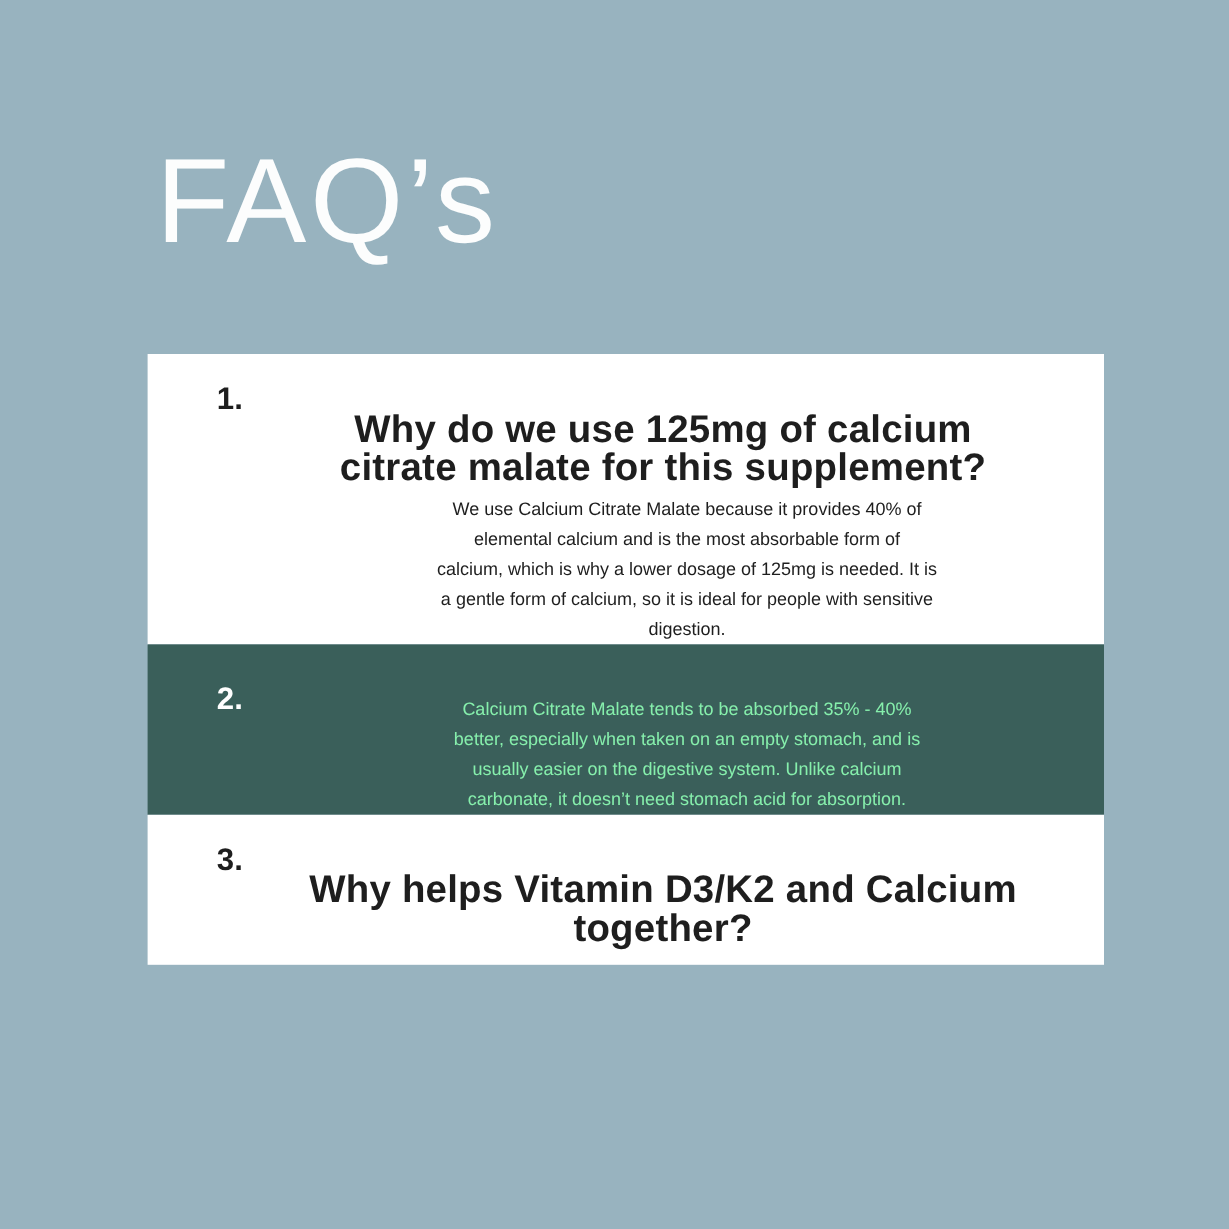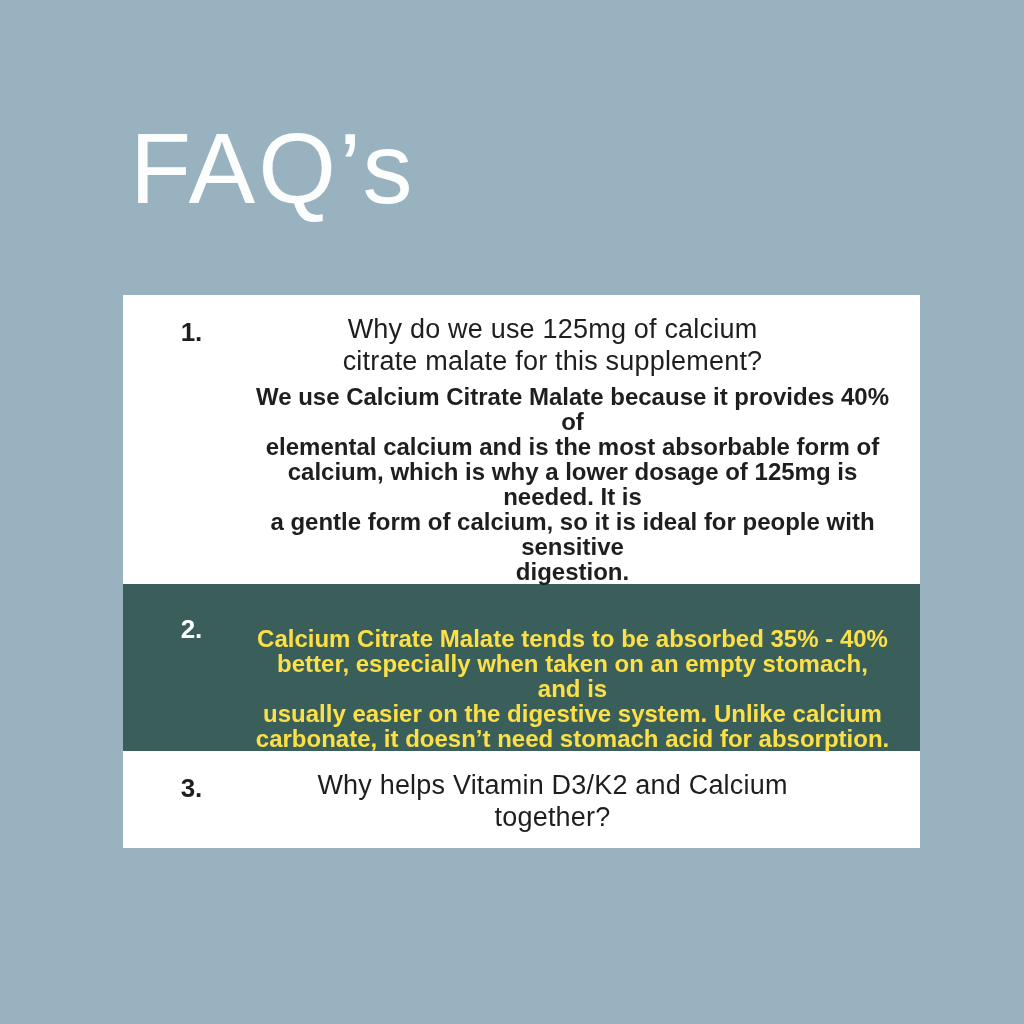--- a/index.html
+++ b/index.html
@@ -39,38 +39,39 @@
     flex: 0 0 90px;
     width: 90px;
     padding-left: 47px;
     padding-top: 3px;
     font-size: 26px;
     font-weight: 700;
     line-height: 32px;
   }
   .content { flex: 1 1 auto; padding-right: 28px; }
   .question {
-    font-size: 27px;
-    font-weight: 400;
+    font-size: 32px;
+    font-weight: 700;
     line-height: 32px;
     letter-spacing: 0.2px;
     white-space: pre-line;
+    margin-top: 28px;
   }
   .answer {
-    font-size: 24px;
-    font-weight: 700;
+    font-size: 15px;
+    font-weight: 400;
     line-height: 25px;
     white-space: pre-line;
     margin-top: 7px;
     margin-left: 40px;
   }
   
   .faq-item:nth-of-type(1) { padding-top: 18px; padding-bottom: 0; }
   .faq-item:nth-of-type(2) { padding-top: 26px; padding-bottom: 0; }
-  .faq-item:nth-of-type(2) .answer { margin-top: 16px; color: #fde047; }
+  .faq-item:nth-of-type(2) .answer { margin-top: 16px; color: #86efac; }
   .faq-item:nth-of-type(3) { padding-top: 18px; padding-bottom: 15px; }
   .faq-item:nth-of-type(3) .answer { margin-top: 12px; }
 </style>
 </head>
 <body>
 
 <h1 class="page-title">FAQ’s</h1>
 
 <div class="faq-card">
 

